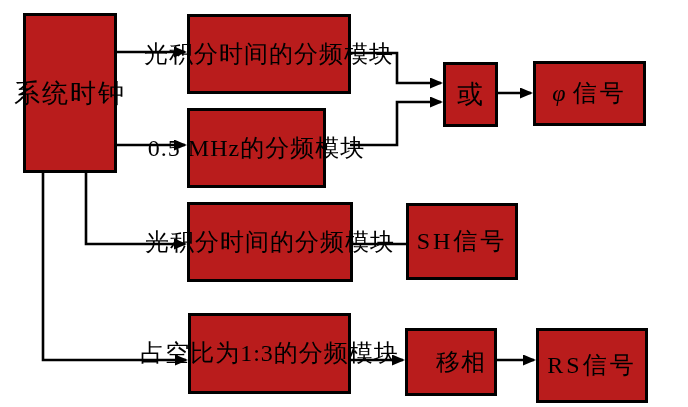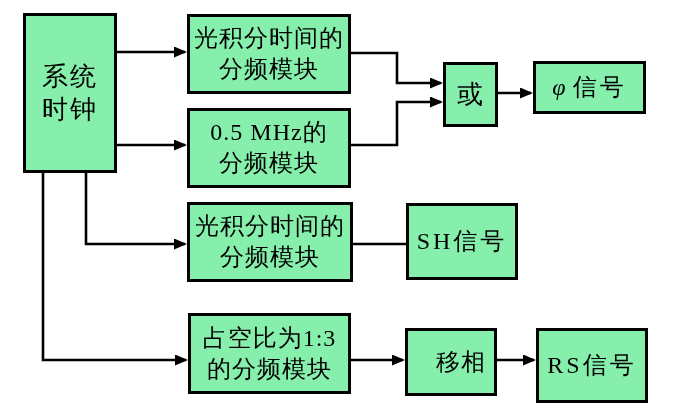--- a/index.html
+++ b/index.html
@@ -19,23 +19,23 @@
     position: absolute;
     left: 0;
     top: 0;
     width: 688px;
     height: 407px;
   }
   .node {
     position: absolute;
     box-sizing: border-box;
     border: 3px solid #000000;
-    background: #86efac;
+    background: #b91c1c;
     display: flex;
-    flex-direction: column;
+    flex-direction: row;
     align-items: center;
     justify-content: center;
     text-align: center;
     color: #000000;
   }
   .node .line {
     display: block;
     font-size: 24px;
     line-height: 31px;
     letter-spacing: 1px;
@@ -54,23 +54,23 @@
     letter-spacing: 3px;
   }
   .phi-symbol {
     font-style: italic;
     font-size: 24px;
     margin-right: 4px;
   }
   
   .n-clock { left: 23px;  top: 13px;  width: 94px;  height: 160px; text-align: center; }
   .n-mod1  { left: 187px; top: 14px;  width: 164px; height: 80px; }
-  .n-mod2  { left: 187px; top: 108px; width: 164px; height: 80px; }
+  .n-mod2  { left: 187px; top: 108px; width: 139px; height: 80px; }
   .n-or    { left: 443px; top: 62px;  width: 55px;  height: 65px; }
-  .n-phi   { left: 533px; top: 61px;  width: 113px; height: 53px; }
+  .n-phi   { left: 533px; top: 61px;  width: 113px; height: 65px; }
   .n-mod3  { left: 187px; top: 202px; width: 166px; height: 80px; }
   .n-sh    { left: 406px; top: 203px; width: 112px; height: 77px; }
   .n-mod4  { left: 188px; top: 313px; width: 163px; height: 81px; text-align: center; }
   .n-shift { left: 405px; top: 328px; width: 92px;  height: 68px; padding-left: 20px; }
   .n-rs    { left: 536px; top: 328px; width: 112px; height: 75px; }
 </style>
 </head>
 <body>
 
 <div class="canvas">

